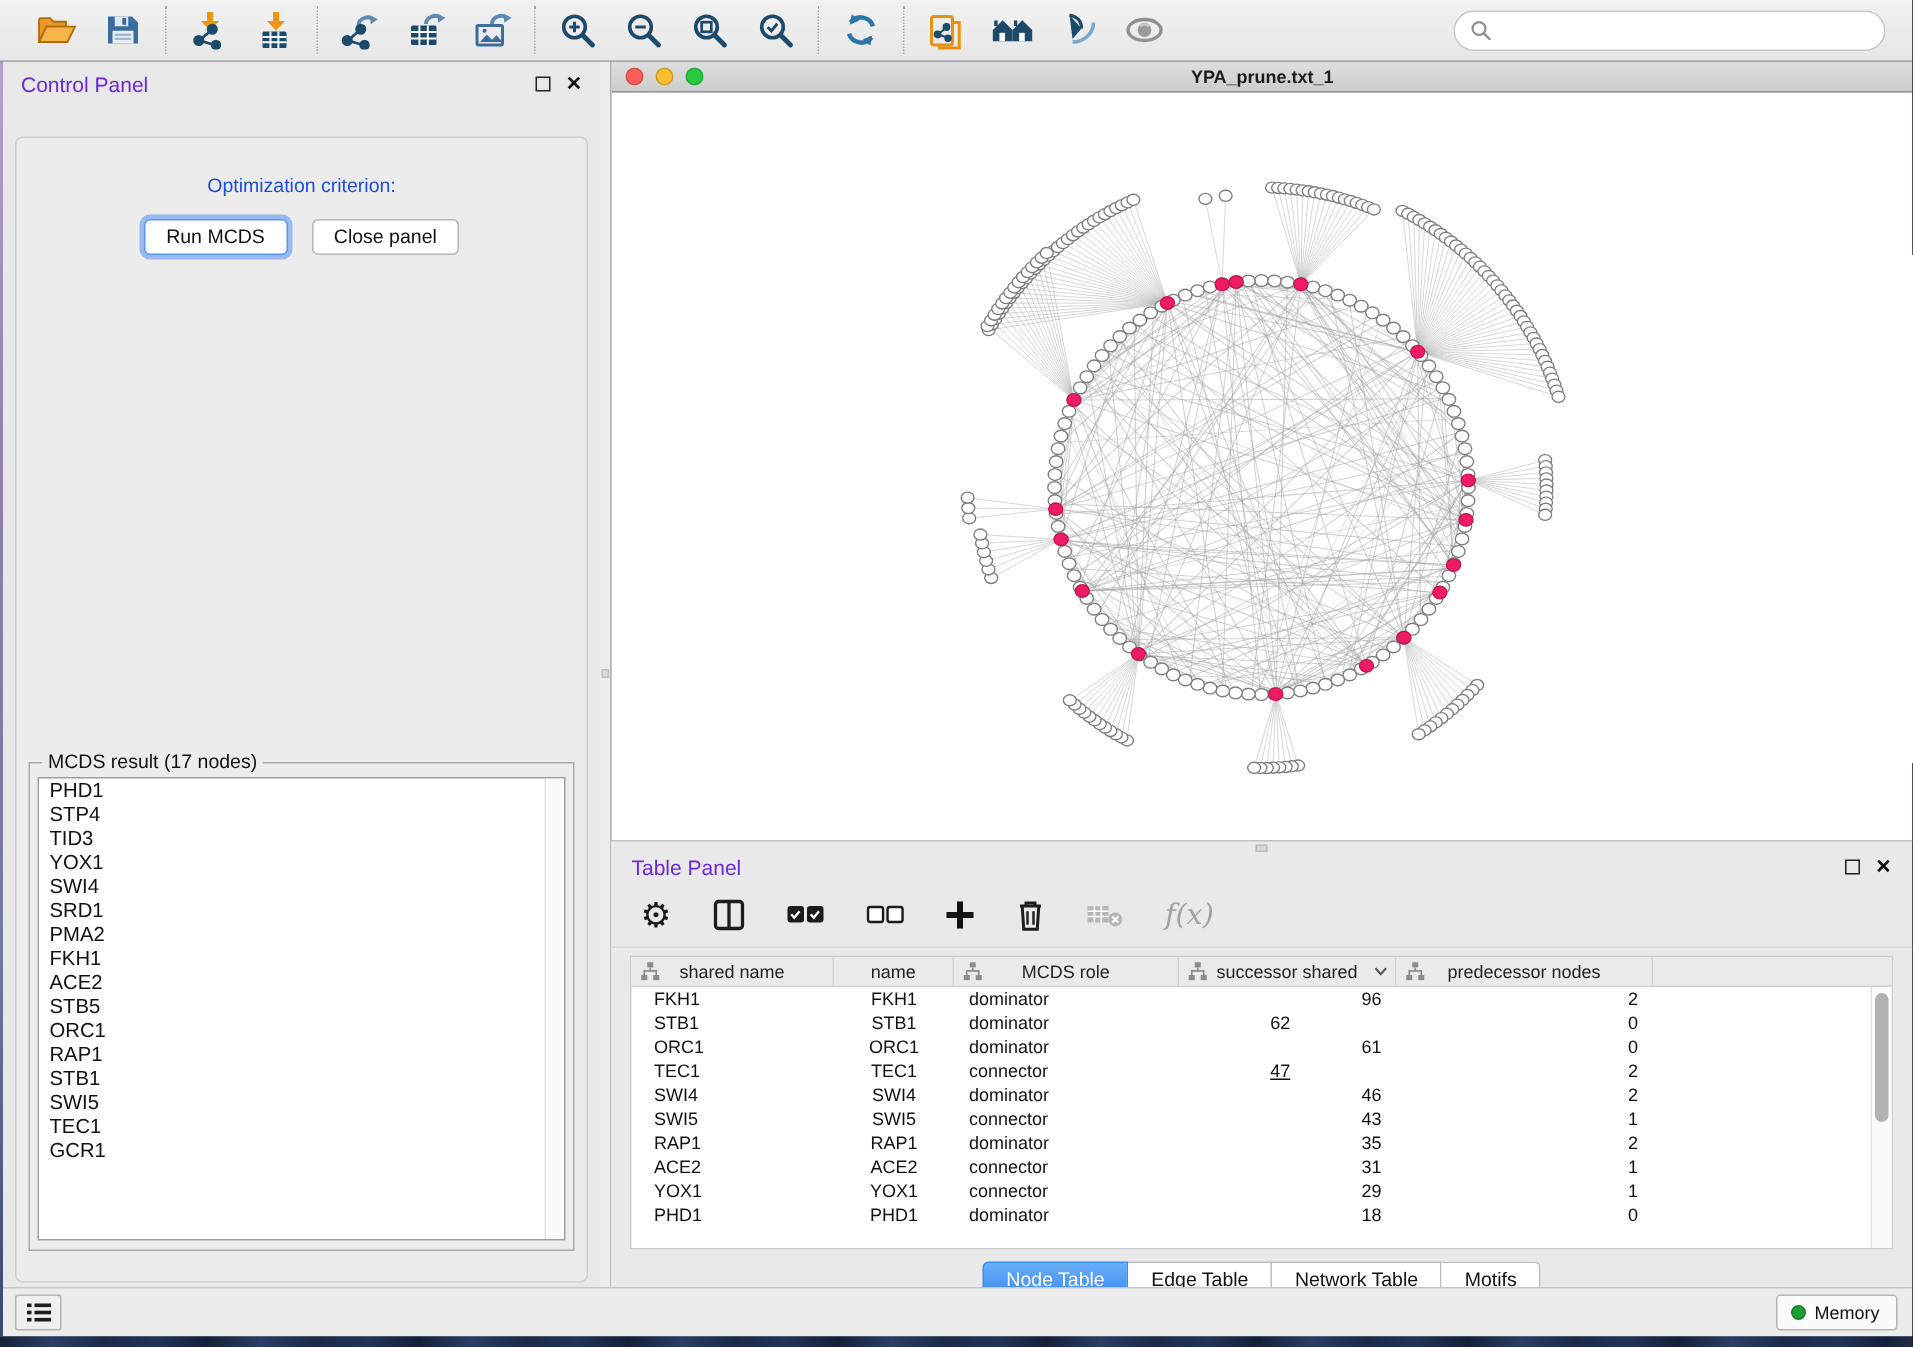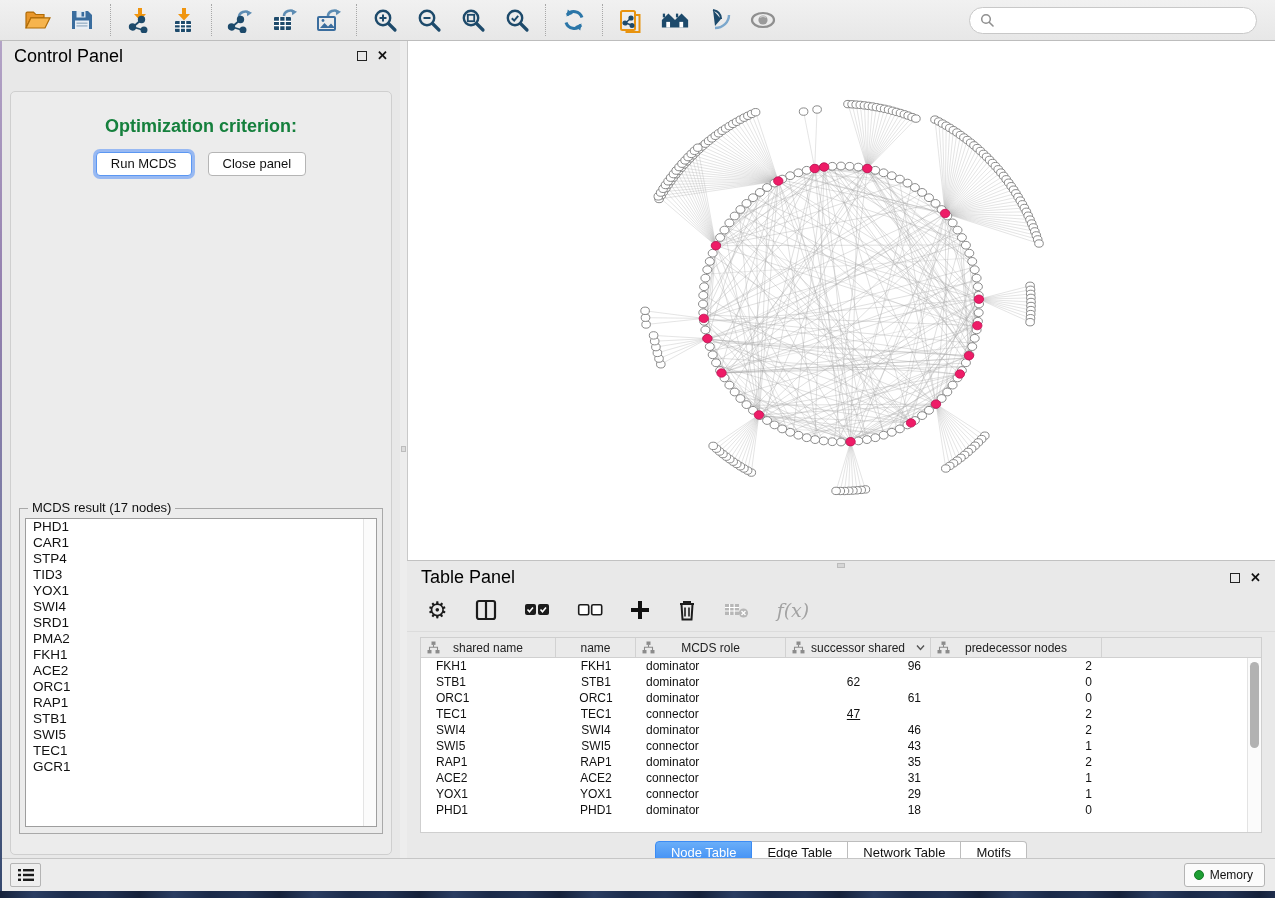--- a/index.html
+++ b/index.html
@@ -24,35 +24,35 @@
   .search-box { width:288px; height:27px; background:#fff; border:1px solid #c8c8c8; border-radius:14px;
     display:flex; align-items:center; padding:0 10px; gap:6px; }
   .search-box input { border:none; outline:none; flex:1; font-size:13px; background:transparent; }
 
   
   .main { position:absolute; top:41px; left:2px; right:0; bottom:40px; display:flex; }
 
   
   .control-panel { width:398px; background:#e8e8e8; position:relative; display:flex; flex-direction:column; }
   .panel-titlebar { height:26px; display:flex; align-items:center; padding:4px 12px 0 12px; }
-  .panel-title { font-size:18px; color:#000000; }
+  .panel-title { font-size:14px; color:#6d28d9; }
   .panel-winbtns { margin-left:auto; display:flex; align-items:center; gap:10px; }
   .float-glyph { width:10px; height:10px; border:1.6px solid #222; display:inline-block; }
   .close-glyph { font-size:13px; font-weight:700; color:#111; line-height:10px; }
 
   .ctrl-tabs { display:flex; justify-content:center; margin-top:6px; position:relative; z-index:2; }
   .seg-tab { font-size:13px; padding:3px 13px 4px 13px; background:#fff; border:1px solid #bdbdbd; border-left:none;
     color:#111; }
   .seg-tab:first-child { border-left:1px solid #bdbdbd; border-radius:4px 0 0 4px; }
   .seg-tab:last-child { border-radius:0 4px 4px 0; }
   .seg-tab.active { background:linear-gradient(#6aaef8,#3b8bf4); color:#fff; border-color:#3b8bf4; }
 
   .ctrl-inner { position:absolute; left:8px; right:8px; top:50px; bottom:3px; background:#ececec;
     border:1px solid #cfcfcf; border-radius:5px; display:flex; flex-direction:column; align-items:center; }
-  .opt-label { font-size:18px; color:#15803d; margin-top:24px;font-weight:bold; }
+  .opt-label { font-size:13px; color:#1d4ed8; margin-top:24px; }
   .opt-select { margin-top:13px; width:318px; height:24px; background:#fff; border:1px solid #b5b5b5;
     border-radius:4px; display:flex; align-items:center; font-size:13px; color:#111; padding-left:9px; position:relative; }
   .opt-stepper { position:absolute; right:1px; top:1px; bottom:1px; width:19px; border-radius:3px;
     background:linear-gradient(#6aaef8,#3b8bf4); display:flex; flex-direction:column; align-items:center; justify-content:center; }
   .opt-stepper svg { display:block; }
   .btn-row { display:flex; gap:16px; margin-top:15px; }
   .mac-btn { font-size:13px; color:#111; background:#fff; border:1px solid #b5b5b5; border-radius:4px;
     padding:3px 14px 4px 14px; }
   .mac-btn.focused { box-shadow:0 0 0 3px rgba(84,144,248,.55); border-color:#5b97f2; }
 
@@ -301,48 +301,56 @@
       <div class="opt-label">Optimization criterion:</div>
       <div class="btn-row">
         <button class="mac-btn focused">Run MCDS</button>
         <button class="mac-btn">Close panel</button>
       </div>
       <div class="mcds-fieldset">
         <span class="mcds-legend">MCDS result (17 nodes)</span>
         <div class="mcds-listbox">
           <div id="mcds-list">
               <div class="mcds-item">PHD1</div>
-              <div class="mcds-item">CAR1</div>
               <div class="mcds-item">STP4</div>
               <div class="mcds-item">TID3</div>
               <div class="mcds-item">YOX1</div>
               <div class="mcds-item">SWI4</div>
               <div class="mcds-item">SRD1</div>
               <div class="mcds-item">PMA2</div>
               <div class="mcds-item">FKH1</div>
               <div class="mcds-item">ACE2</div>
+              <div class="mcds-item">STB5</div>
               <div class="mcds-item">ORC1</div>
               <div class="mcds-item">RAP1</div>
               <div class="mcds-item">STB1</div>
               <div class="mcds-item">SWI5</div>
               <div class="mcds-item">TEC1</div>
               <div class="mcds-item">GCR1</div>
             </div>
           <div class="mcds-scroll"></div>
         </div>
       </div>
     </div>
   </div>
 
   <div class="v-splitter">
       <div class="handle"></div>
     </div>
 
   <div class="right-col">
     <div class="net-window">
+      <div class="net-titlebar">
+        <div class="traffic">
+          <span id="tl-red" style="background: rgb(249, 95, 87); border: 1px solid rgba(0, 0, 0, 0.18);"></span>
+          <span id="tl-yellow" style="background: rgb(251, 190, 46); border: 1px solid rgba(0, 0, 0, 0.18);"></span>
+          <span id="tl-green" style="background: rgb(40, 200, 64); border: 1px solid rgba(0, 0, 0, 0.18);"></span>
+        </div>
+        <span class="net-title">YPA_prune.txt_1</span>
+      </div>
       <div class="net-canvas">
         <svg id="net-svg" width="866" height="497" viewBox="0 0 866 497">
             <g>
               <line x1="370.3" y1="140.0" x2="251.1" y2="158.0" stroke="#a6a6a6" stroke-width="0.6" opacity="0.5"></line>
               <line x1="370.3" y1="140.0" x2="253.3" y2="154.3" stroke="#a6a6a6" stroke-width="0.6" opacity="0.5"></line>
               <line x1="370.3" y1="140.0" x2="255.5" y2="150.7" stroke="#a6a6a6" stroke-width="0.6" opacity="0.5"></line>
               <line x1="370.3" y1="140.0" x2="257.9" y2="147.1" stroke="#a6a6a6" stroke-width="0.6" opacity="0.5"></line>
               <line x1="370.3" y1="140.0" x2="260.2" y2="143.6" stroke="#a6a6a6" stroke-width="0.6" opacity="0.5"></line>
               <line x1="370.3" y1="140.0" x2="262.7" y2="140.1" stroke="#a6a6a6" stroke-width="0.6" opacity="0.5"></line>
               <line x1="370.3" y1="140.0" x2="265.2" y2="136.7" stroke="#a6a6a6" stroke-width="0.6" opacity="0.5"></line>

